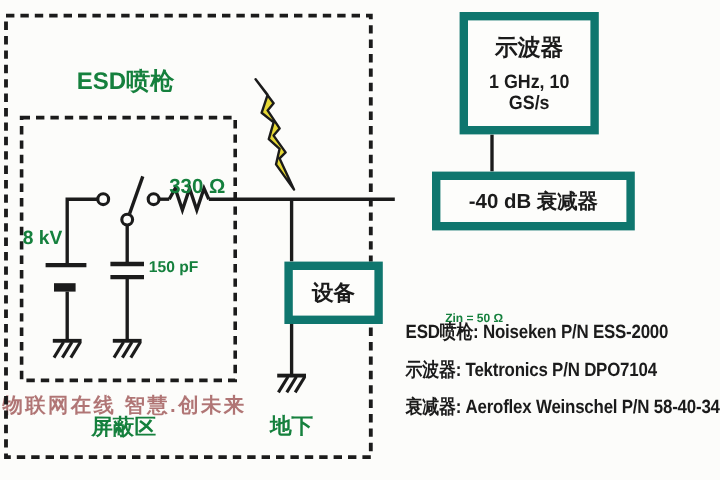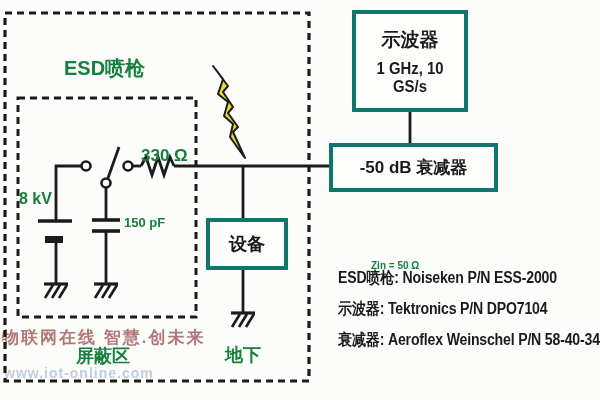--- a/index.html
+++ b/index.html
@@ -17,29 +17,30 @@
     position: absolute;
     font-weight: bold;
     white-space: nowrap;
     color: #15803d;
     z-index: 3;
     line-height: 1.15;
   }
   .cbox {
     position: absolute;
     box-sizing: border-box;
-    border: 4px solid #0f766e;
+    border: 7px solid #0f766e;
     background: #fdfdfb;
     display: flex;
     flex-direction: column;
     align-items: center;
     justify-content: center;
     z-index: 2;
     font-weight: bold;
     text-align: center;
+    margin-left: 31px;
   }
   .osc-box   { left: 352px; top: 10px;  width: 116px; height: 102px; gap: 7px; }
   .att-box   { left: 329px; top: 143px; width: 169px; height: 49px;  }
   .dev-box   { left: 206px; top: 218px; width: 82px;  height: 52px;  }
   .osc-name  { font-size: 19px; }
   .osc-specs { font-size: 16px; transform: scaleX(0.93); }
   .att-text  { font-size: 17px; }
   .dev-text  { font-size: 18px; }
 
   .esd-gun-label   { left: 64px;  top: 57px;  font-size: 20px; }
@@ -70,21 +71,20 @@
   }
   .wm1 { left: 2px; top: 326px; font-size: 17px; color: #7f1d1d; opacity: 0.6; letter-spacing: 2px; }
   .wm2 { left: 4px; top: 365px; font-size: 14px; color: #8fa8cc; opacity: 0.55; letter-spacing: 1px; }
 </style>
 </head>
 <body>
 
 <div class="stage">
 
   <div class="wm wm1">物联网在线 智慧.创未来</div>
-  <div class="wm wm2">www.iot-online.com</div>
 
   <svg class="wires" width="600" height="400" viewBox="0 0 600 400">
 
     <rect x="5" y="13" width="304" height="368" fill="none" stroke="#1b1b1b" stroke-width="3.2" stroke-dasharray="7 5"></rect>
     <rect x="18" y="98" width="178" height="219" fill="none" stroke="#1b1b1b" stroke-width="3" stroke-dasharray="7 5"></rect>
 
     <g stroke="#1b1b1b" stroke-width="2.8" fill="none">
       <path d="M56 221 V166 H81"></path>
       <path d="M56 243 V284"></path>
       <path d="M106 188 V220"></path>
@@ -135,21 +135,21 @@
     </g>
 
     <polygon points="213,66 223,79 218,94 228,102 224,116 233,124 230,137 245,158 233,132 238,127 228,113 233,107 223,92 228,86" fill="#e6d836" stroke="#1b1b1b" stroke-width="2" stroke-linejoin="round"></polygon>
   </svg>
 
   <div class="cbox osc-box">
     <span class="osc-name">示波器</span>
     <span class="osc-specs">1 GHz, 10 GS/s</span>
   </div>
   <div class="cbox att-box">
-    <span class="att-text">-50 dB 衰减器</span>
+    <span class="att-text">-40 dB 衰减器</span>
   </div>
   <div class="cbox dev-box">
     <span class="dev-text">设备</span>
   </div>
 
   <div class="label esd-gun-label">ESD喷枪</div>
   <div class="label resistor-label">330 Ω</div>
   <div class="label voltage-label">8 kV</div>
   <div class="label capacitor-label">150 pF</div>
   <div class="label shield-label">屏蔽区</div>

